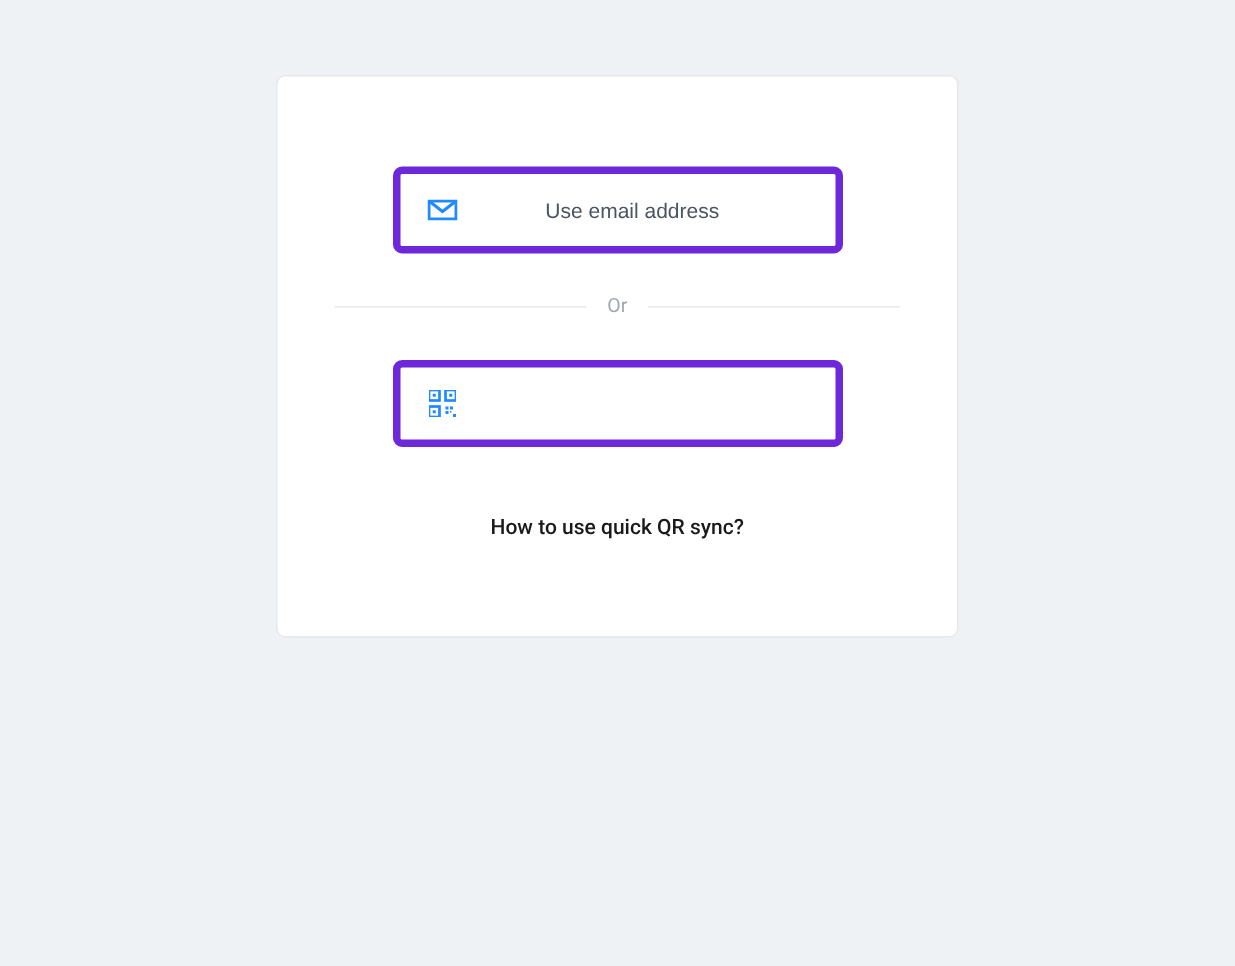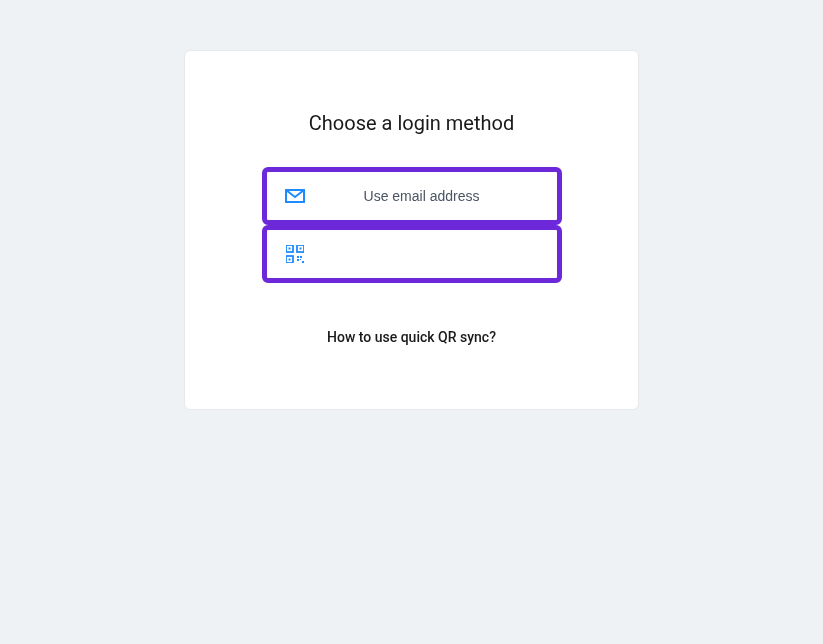--- a/index.html
+++ b/index.html
@@ -90,32 +90,34 @@
       color: #8b929b;
       font-size: 13px;
       line-height: 1.5;
       padding: 0 4px;
     }
   </style>
 </head>
 <body>
 
 <div class="card">
-  <div class="title">Choose a login method</div>
 
   <button class="option-button">
     <span class="icon-wrap">
       <svg width="20" height="14" viewBox="0 0 20 14" fill="none">
         <rect x="1" y="1" width="18" height="12" stroke="#1f8bff" stroke-width="2" fill="none"></rect>
         <path d="M1 1 L10 8 L19 1" stroke="#1f8bff" stroke-width="2" fill="none"></path>
       </svg>
     </span>
     <span class="label">Use email address</span>
   </button>
 
+  <div class="divider">
+    <span class="divider-text">Or</span>
+  </div>
 
   <button class="option-button">
     <span class="icon-wrap">
       <svg width="18" height="18" viewBox="0 0 18 18" fill="none">
         <rect x="0" y="0" width="7" height="7" stroke="#1f8bff" stroke-width="1.8" fill="none"></rect>
         <rect x="2.5" y="2.5" width="2" height="2" fill="#1f8bff"></rect>
         <rect x="11" y="0" width="7" height="7" stroke="#1f8bff" stroke-width="1.8" fill="none"></rect>
         <rect x="13.5" y="2.5" width="2" height="2" fill="#1f8bff"></rect>
         <rect x="0" y="11" width="7" height="7" stroke="#1f8bff" stroke-width="1.8" fill="none"></rect>
         <rect x="2.5" y="13.5" width="2" height="2" fill="#1f8bff"></rect>

